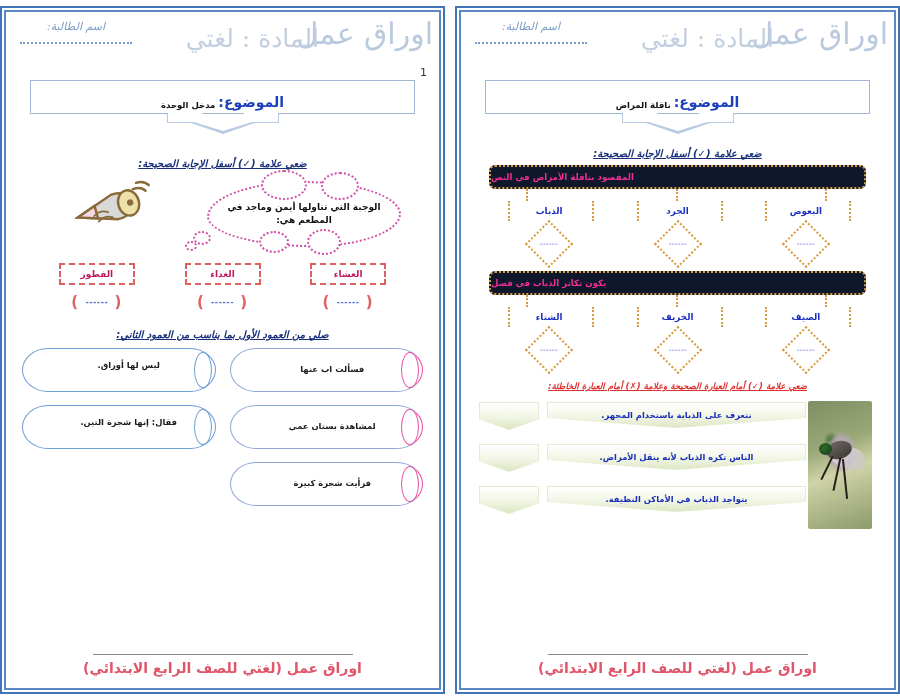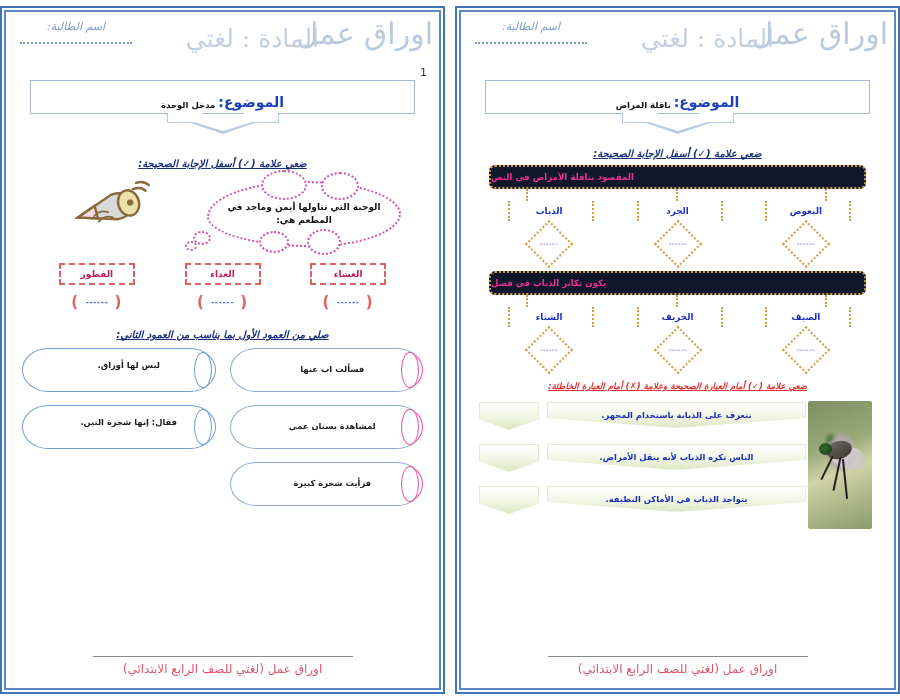--- a/index.html
+++ b/index.html
@@ -502,22 +502,22 @@
     bottom: 10px;
     text-align: center;
   }
   .footer .rule {
     width: 260px;
     height: 1px;
     background: #8a8a8a;
     margin: 0 auto 5px auto;
   }
   .footer .f-txt {
-    font-size: 12px;
-    font-weight: normal;
+    font-size: 14px;
+    font-weight: bold;
     color: #e0556a;
   }
 </style>
 </head>
 <body>
 
 <div class="spread">
 
   <div class="page">
     <div class="page-inner">

